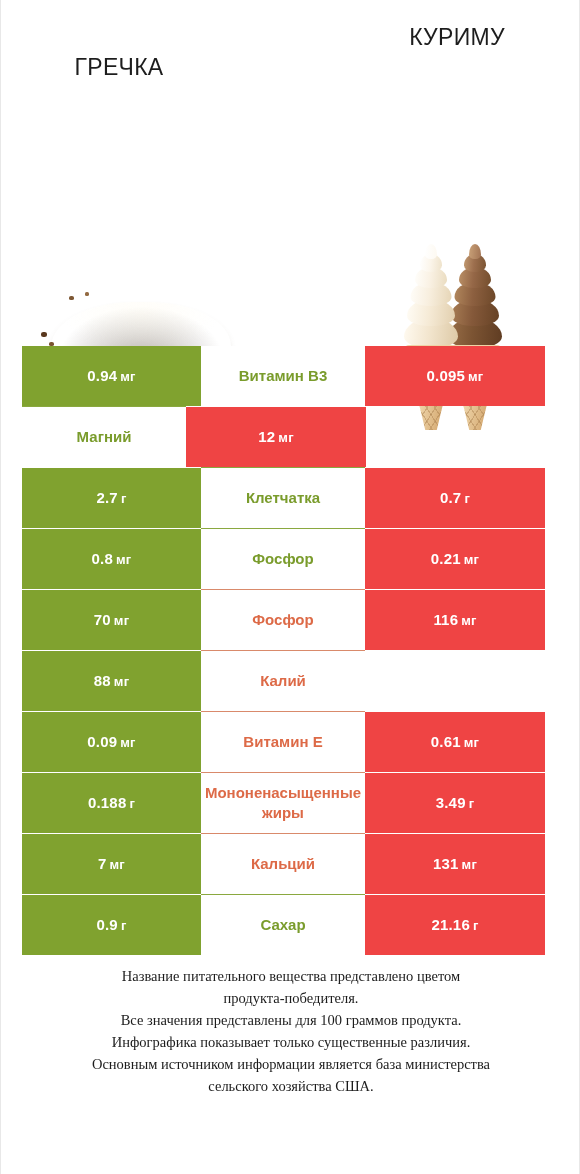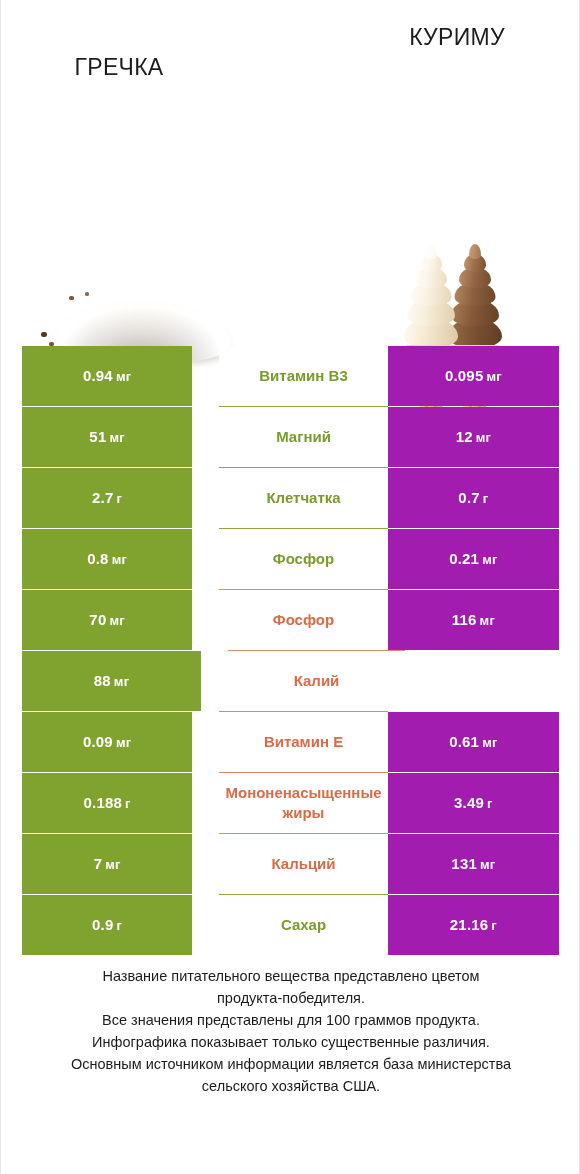--- a/index.html
+++ b/index.html
@@ -231,31 +231,30 @@
     justify-content: center;
     box-sizing: border-box;
     text-align: center;
   }
   .cell-left {
     width: 179px;
     background: #80a22f;
     color: #ffffff;
   }
   .cell-mid {
-    width: 177px;
+    width: 164px;
     background: #ffffff;
     position: relative;
     z-index: 1;
     padding: 0 2px;
     line-height: 20px;
-    margin-left: 27px;
   }
   .cell-right {
     width: 180px;
-    background: #a21caf;
+    background: #ef4444;
     color: #ffffff;
     position: relative;
     z-index: 2;
   }
 
   .mid-inner {
     width: 100%;
     font-size: 15px;
     font-weight: 700;
     white-space: nowrap;
@@ -291,20 +290,21 @@
   
   .footer {
     position: absolute;
     left: 20px;
     top: 965px;
     width: 540px;
     text-align: center;
     font-size: 14.5px;
     line-height: 22px;
     color: #1c1c1c;
+    font-family: Liberation Serif, serif;
   }
   .footer p { margin: 0; }
 </style>
 </head>
 <body>
 
 <div class="page">
 
   <div class="header">
 
@@ -360,23 +360,20 @@
           <span><span class="val">0.94</span><span class="unit">мг</span></span>
         </div>
         <div class="cell cell-mid">
           <div class="mid-inner win-green">Витамин B3</div>
         </div>
         <div class="cell cell-right">
           <span><span class="val">0.095</span><span class="unit">мг</span></span>
         </div>
       </div>
       <div class="row">
-        <div class="cell cell-left">
-          <span><span class="val">51</span><span class="unit">мг</span></span>
-        </div>
         <div class="cell cell-mid">
           <div class="mid-sep sep-green"></div>
           <div class="mid-inner win-green">Магний</div>
         </div>
         <div class="cell cell-right">
           <span><span class="val">12</span><span class="unit">мг</span></span>
         </div>
       </div>
       <div class="row">
         <div class="cell cell-left">

